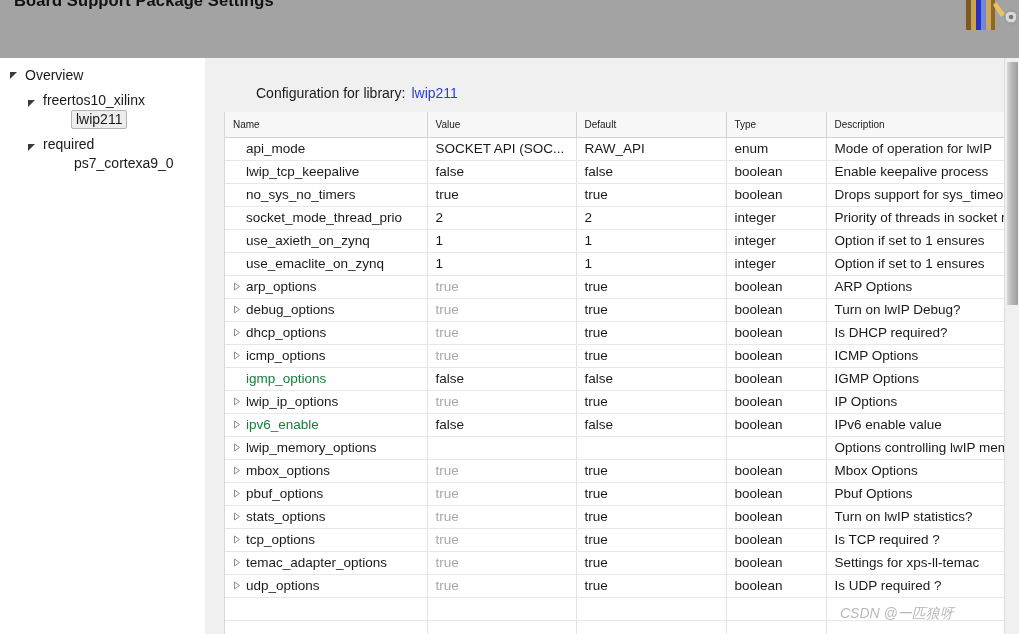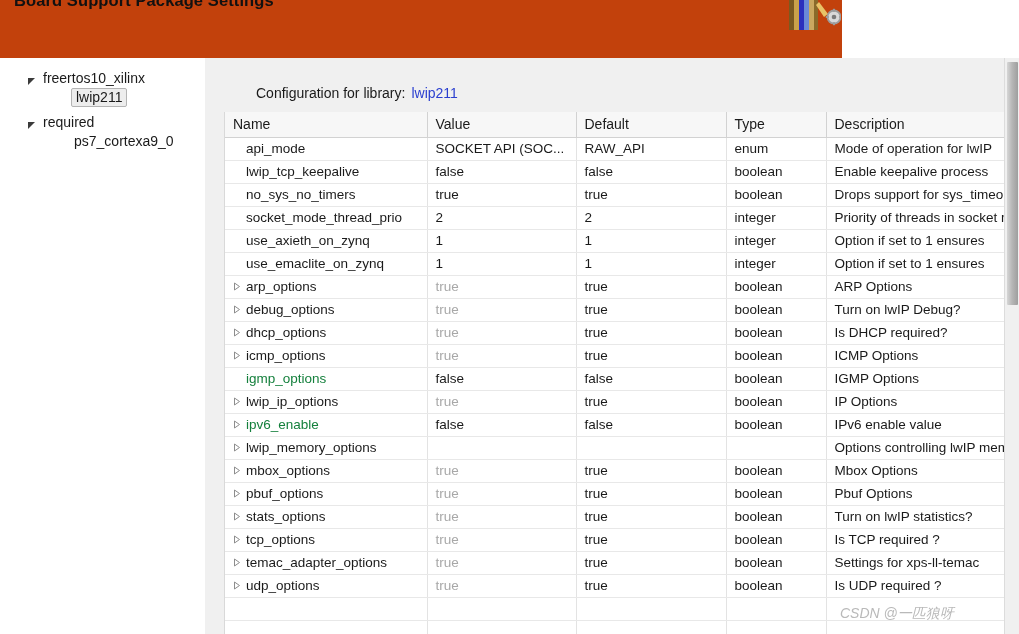--- a/index.html
+++ b/index.html
@@ -15,22 +15,22 @@
     position: relative;
     width: 1019px;
     height: 634px;
     background: #ffffff;
   }
 
   
   .title-band {
     position: absolute;
     left: 0; top: 0;
-    width: 842px; height: 58px;
-    background: #c2410c;
+    width: 1019px; height: 58px;
+    background: #a3a3a3;
     overflow: hidden;
   }
   .page-title {
     position: absolute;
     left: 14px; top: -9px;
     font-size: 16.5px;
     font-weight: bold;
     color: #111111;
     letter-spacing: 0.1px;
     white-space: nowrap;
@@ -137,21 +137,21 @@
   table.cfg col.c-type  { width: 100px; }
   table.cfg col.c-desc  { width: 579px; }
 
   table.cfg thead th {
     height: 25px;
     background: #f7f7f7;
     border-right: 1px solid #d2d2d2;
     border-bottom: 1px solid #d2d2d2;
     text-align: left;
     font-weight: normal;
-    font-size: 14px;
+    font-size: 10px;
     padding: 0 0 0 8px;
     color: #1a1a1a;
     white-space: nowrap;
     overflow: hidden;
     margin-top: 16px;
   }
   table.cfg tbody td {
     height: 23px;
     border-right: 1px solid #e3e3e3;
     border-bottom: 1px solid #e8e8e8;
@@ -227,20 +227,28 @@
           <rect x="6" y="12.2" width="2" height="3" fill="#9c9c9c"></rect>
           <rect x="-1.2" y="6" width="3" height="2" fill="#9c9c9c"></rect>
           <rect x="12.2" y="6" width="3" height="2" fill="#9c9c9c"></rect>
         </g>
       </svg>
     </div>
   </div>
 
   <div class="tree-panel">
     <div class="tree-list">
+        <div class="tree-row indent0">
+          <span class="tri">
+            <svg class="tri-svg" width="9" height="9" viewBox="0 0 9 9">
+              <path d="M1 1 L8 1 L1 8 Z" fill="#3b3b3b"></path>
+            </svg>
+          </span>
+          <span class="tree-label">Overview</span>
+        </div>
         <div class="tree-row indent1">
           <span class="tri">
             <svg class="tri-svg" width="9" height="9" viewBox="0 0 9 9">
               <path d="M1 1 L8 1 L1 8 Z" fill="#3b3b3b"></path>
             </svg>
           </span>
           <span class="tree-label">freertos10_xilinx</span>
         </div>
         <div class="tree-row indent2">
           <span class="tri"></span>

